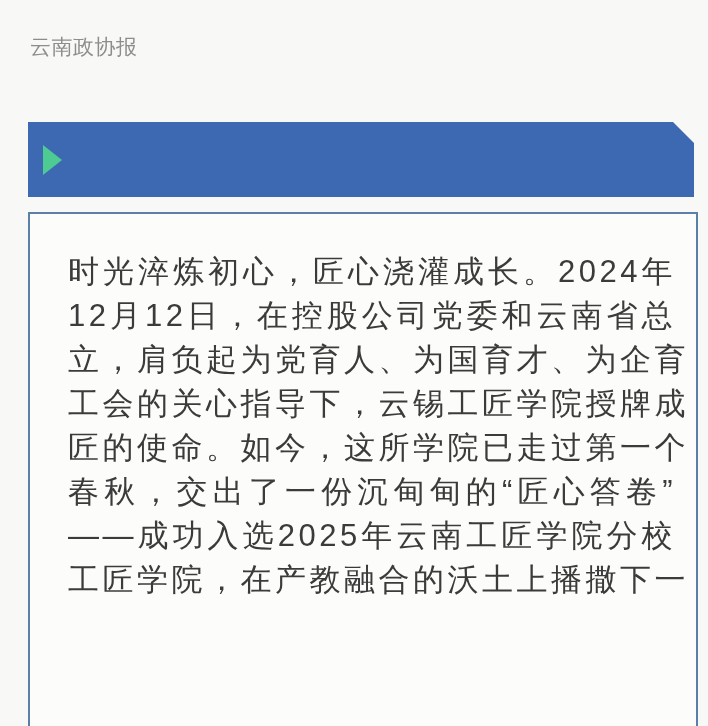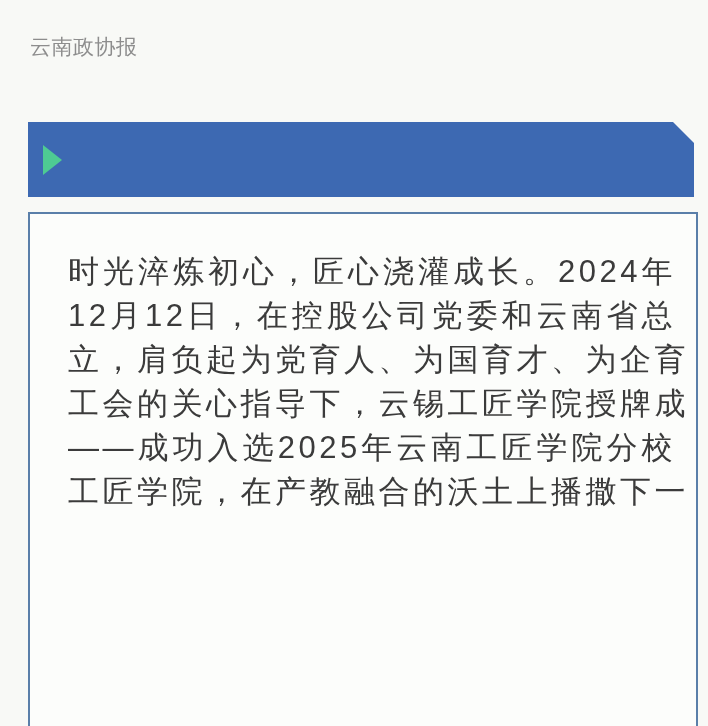--- a/index.html
+++ b/index.html
@@ -82,16 +82,18 @@
 <div class="title-banner">
   <span class="play-icon"></span>
 </div>
 
 <div class="article-card">
   <div class="article-paragraph">
       <div class="line">时光淬炼初心，匠心浇灌成长。2024年</div>
       <div class="line">12月12日，在控股公司党委和云南省总</div>
       <div class="line">立，肩负起为党育人、为国育才、为企育</div>
       <div class="line">工会的关心指导下，云锡工匠学院授牌成</div>
+      <div class="line">匠的使命。如今，这所学院已走过第一个</div>
+      <div class="line">春秋，交出了一份沉甸甸的“匠心答卷”</div>
       <div class="line">——成功入选2025年云南工匠学院分校</div>
       <div class="line">工匠学院，在产教融合的沃土上播撒下一</div>
     </div>
 </div>
 
 </body></html>

